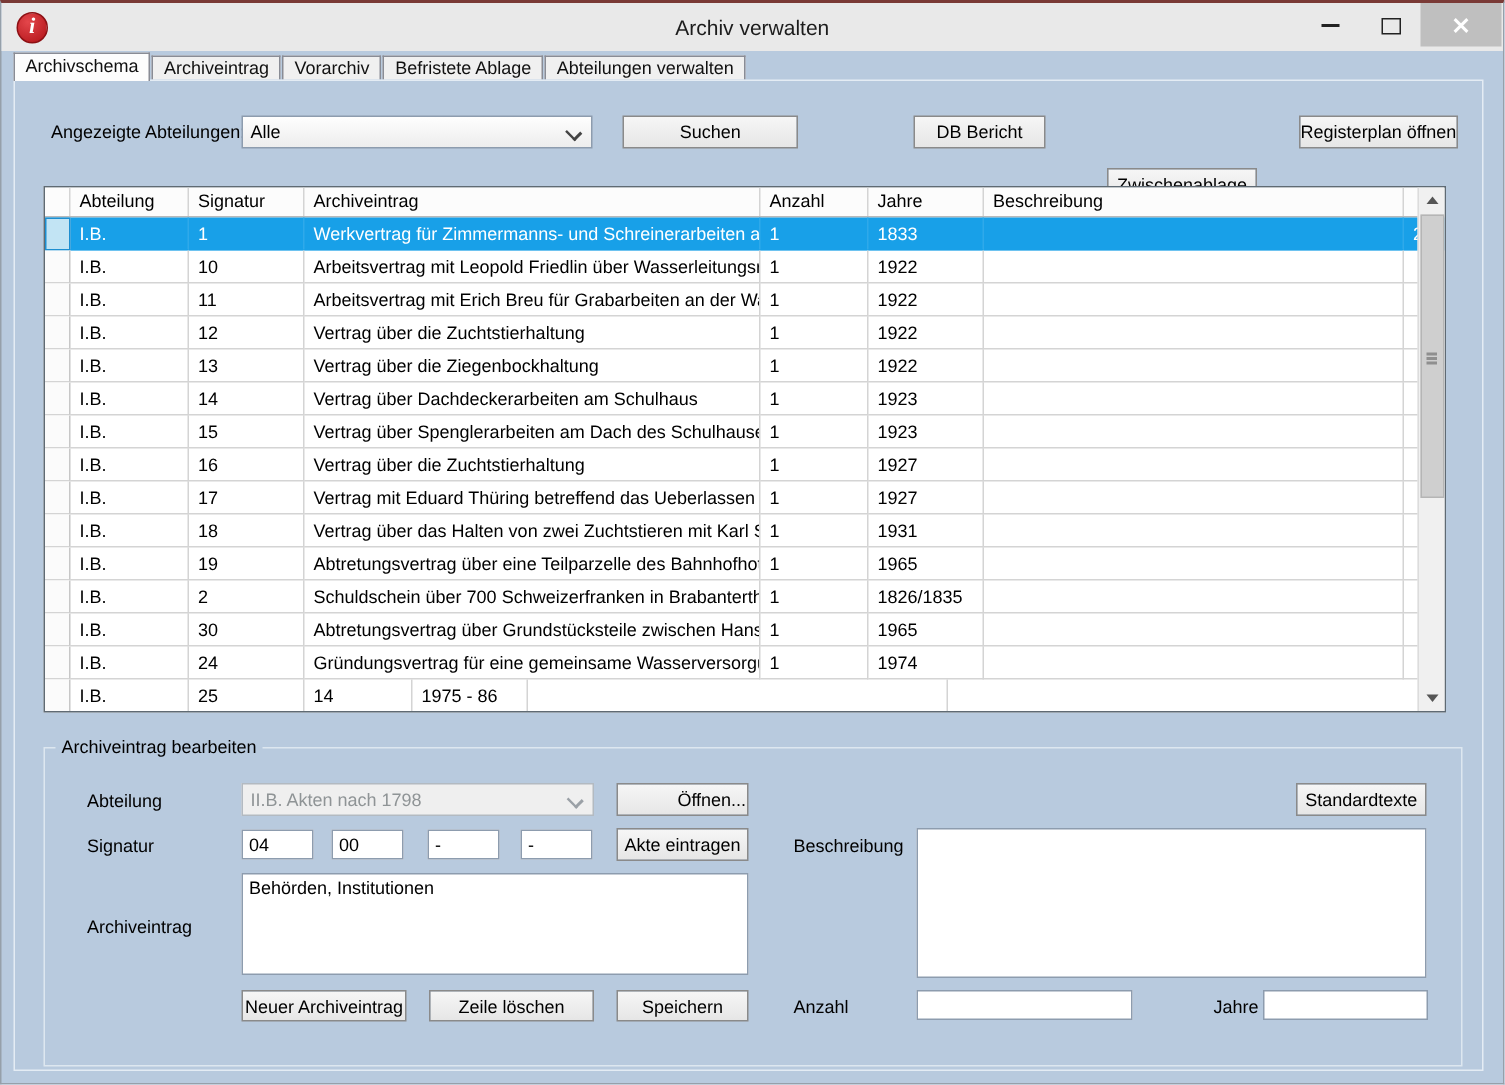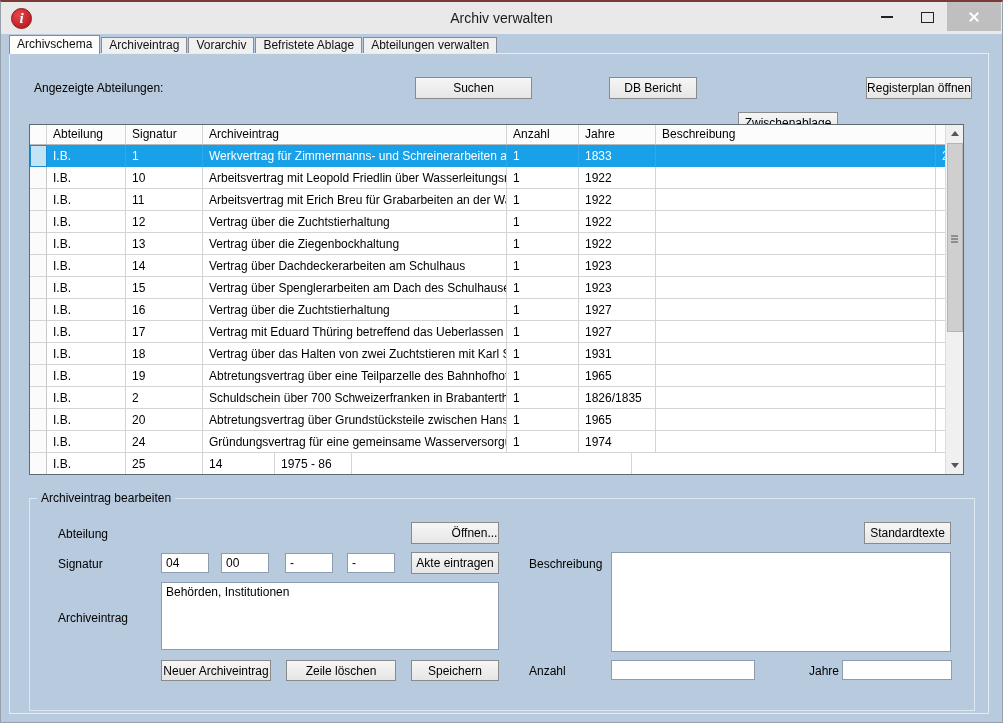--- a/index.html
+++ b/index.html
@@ -97,20 +97,24 @@
     <div class="tab active">Archivschema</div>
     <div class="tab">Archiveintrag</div>
     <div class="tab">Vorarchiv</div>
     <div class="tab">Befristete Ablage</div>
     <div class="tab">Abteilungen verwalten</div>
   </div>
 
   <div class="tabpage"></div>
 
   <div class="lbl" style="left:33px;top:79px;">Angezeigte Abteilungen:</div>
+  <div class="combo" style="left:160px;top:75px;width:234px;height:22px;">
+    <span>Alle</span>
+    <span class="chev"></span>
+  </div>
   <div class="btn" style="left:414px;top:75px;width:117px;height:22px;">Suchen</div>
   <div class="btn" style="left:608px;top:75px;width:88px;height:22px;">DB Bericht</div>
   <div class="btn" style="left:737px;top:75px;width:100px;height:22px;margin-top:35px;">Zwischenablage</div>
   <div class="btn" style="left:865px;top:75px;width:106px;height:22px;">Registerplan öffnen</div>
 
   <div class="grid">
     <div class="ghead">
         <div class="hcell c0"></div>
         <div class="hcell c1">Abteilung</div>
         <div class="hcell c2">Signatur</div>
@@ -237,21 +241,21 @@
           <div class="cell c2">2</div>
           <div class="cell c3">Schuldschein über 700 Schweizerfranken in Brabanterthaler ...</div>
           <div class="cell c4">1</div>
           <div class="cell c5">1826/1835</div>
           <div class="cell c6"></div>
           <div class="cell c7"></div>
         </div>
         <div class="grow">
           <div class="rowhead c0"></div>
           <div class="cell c1">I.B.</div>
-          <div class="cell c2">20</div>
+          <div class="cell c2">30</div>
           <div class="cell c3">Abtretungsvertrag über Grundstücksteile zwischen Hans Soll...</div>
           <div class="cell c4">1</div>
           <div class="cell c5">1965</div>
           <div class="cell c6"></div>
           <div class="cell c7"></div>
         </div>
         <div class="grow">
           <div class="rowhead c0"></div>
           <div class="cell c1">I.B.</div>
           <div class="cell c2">24</div>
@@ -281,20 +285,24 @@
       <div class="sb-btn sb-down">
           <span class="tri-down"></span>
         </div>
     </div>
   </div>
 
   <div class="groupbox"></div>
   <div class="group-label">Archiveintrag bearbeiten</div>
 
   <div class="lbl" style="left:57px;top:525px;">Abteilung</div>
+  <div class="combo disabled" style="left:160px;top:520px;width:235px;height:22px;">
+    <span>II.B. Akten nach 1798</span>
+    <span class="chev"></span>
+  </div>
   <div class="btn" style="left:410px;top:520px;width:88px;height:22px;padding-left:39px;">Öffnen...</div>
   <div class="btn" style="left:863px;top:520px;width:87px;height:22px;">Standardtexte</div>
 
   <div class="lbl" style="left:57px;top:555px;">Signatur</div>
   <input class="inp" style="left: 160px; top: 551px; width: 48px; height: 20px;" value="04">
   <input class="inp" style="left: 220px; top: 551px; width: 48px; height: 20px;" value="00">
   <input class="inp" style="left: 284px; top: 551px; width: 48px; height: 20px;" value="-">
   <input class="inp" style="left: 346px; top: 551px; width: 48px; height: 20px;" value="-">
   <div class="btn" style="left:410px;top:550px;width:88px;height:22px;">Akte eintragen</div>
 

